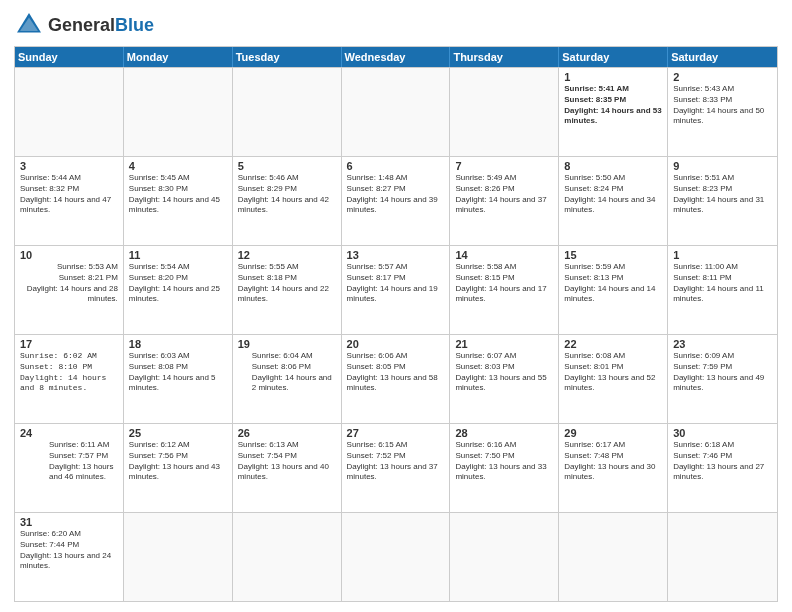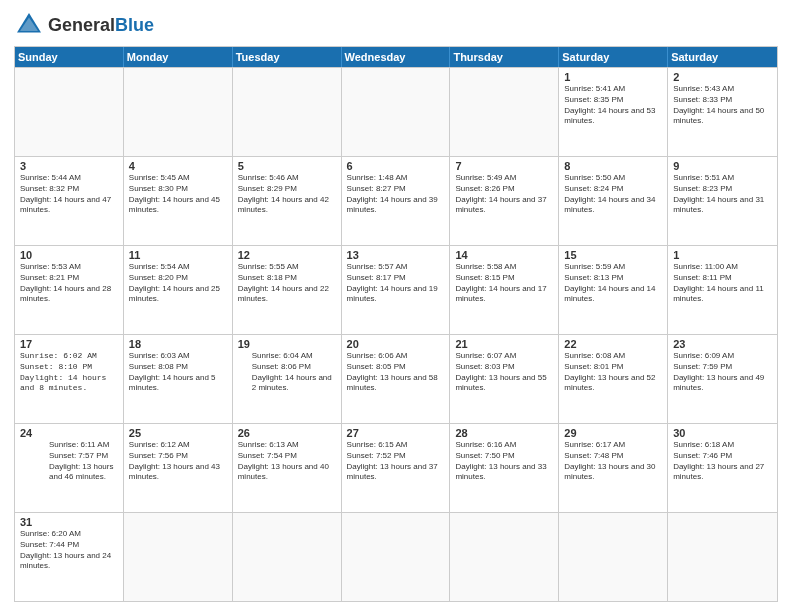--- a/index.html
+++ b/index.html
@@ -136,21 +136,21 @@
       </div>
     <div class="cal-body">
     <div class="cal-row">
           <div class="cal-cell empty"></div>
           <div class="cal-cell empty"></div>
           <div class="cal-cell empty"></div>
           <div class="cal-cell empty"></div>
           <div class="cal-cell empty"></div>
           <div class="cal-cell">
             <span class="day-number">1</span>
-            <div class="day-info" style="white-space: pre-line;">Sunrise: 5:41 AM
+            <div class="day-info" style="white-space: pre-line; font-weight: bold;">Sunrise: 5:41 AM
 Sunset: 8:35 PM
 Daylight: 14 hours and 53 minutes.</div>
           </div>
           <div class="cal-cell">
             <span class="day-number">2</span>
             <div class="day-info" style="white-space: pre-line;">Sunrise: 5:43 AM
 Sunset: 8:33 PM
 Daylight: 14 hours and 50 minutes.</div>
           </div>
         </div>
@@ -194,21 +194,21 @@
           <div class="cal-cell">
             <span class="day-number">9</span>
             <div class="day-info" style="white-space: pre-line;">Sunrise: 5:51 AM
 Sunset: 8:23 PM
 Daylight: 14 hours and 31 minutes.</div>
           </div>
         </div>
         <div class="cal-row">
           <div class="cal-cell">
             <span class="day-number">10</span>
-            <div class="day-info" style="white-space: pre-line;">Sunrise: 5:53 AM
+            <div class="day-info" style="white-space: pre-line; text-align: right;">Sunrise: 5:53 AM
 Sunset: 8:21 PM
 Daylight: 14 hours and 28 minutes.</div>
           </div>
           <div class="cal-cell">
             <span class="day-number">11</span>
             <div class="day-info" style="white-space: pre-line;">Sunrise: 5:54 AM
 Sunset: 8:20 PM
 Daylight: 14 hours and 25 minutes.</div>
           </div>
           <div class="cal-cell">

